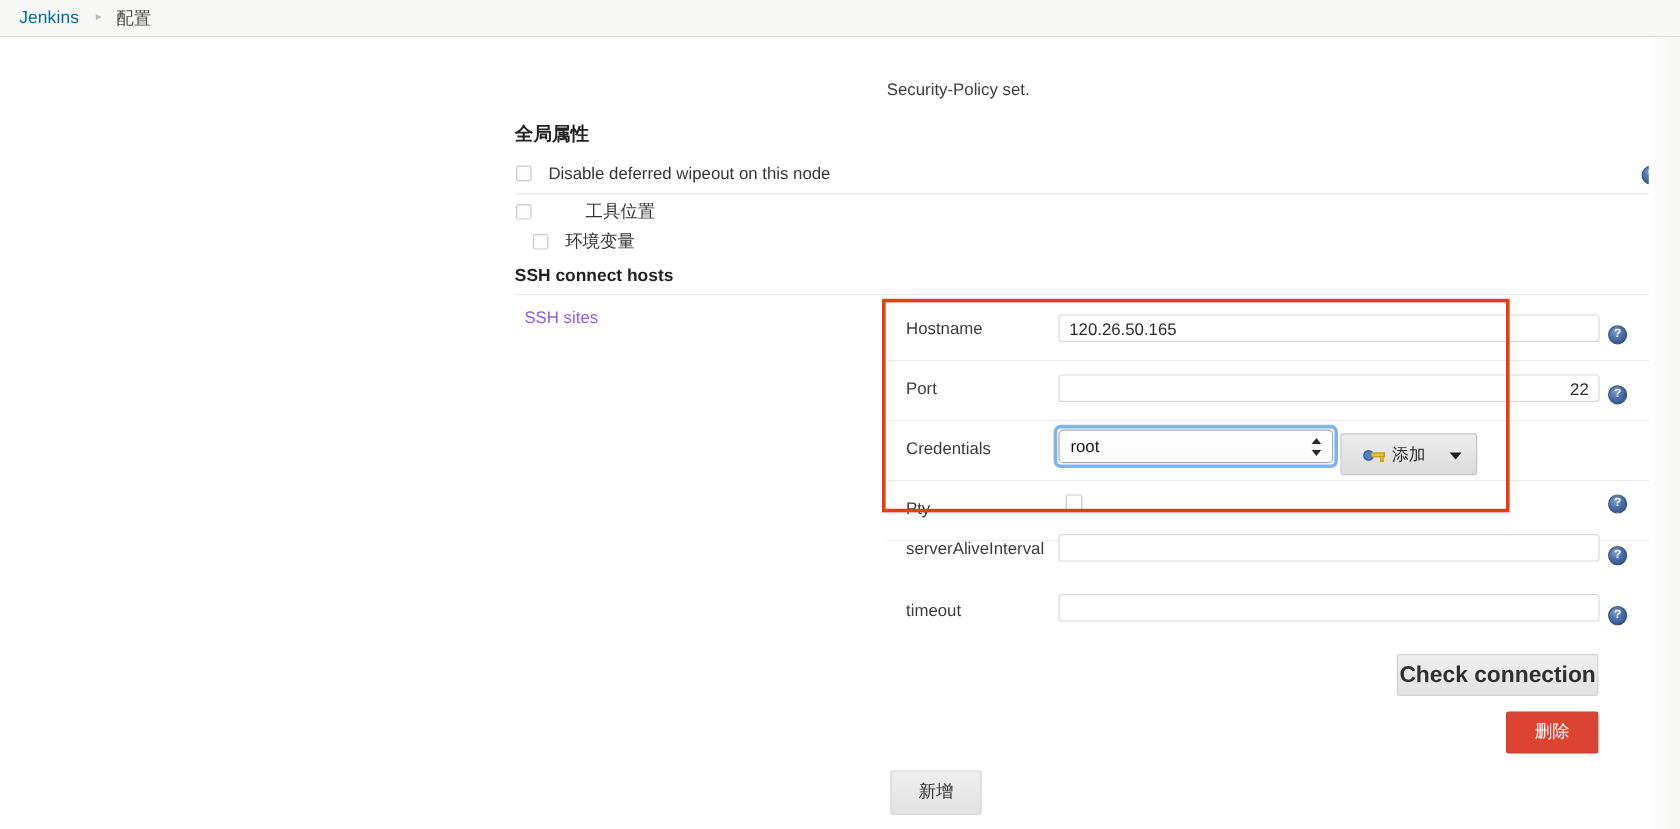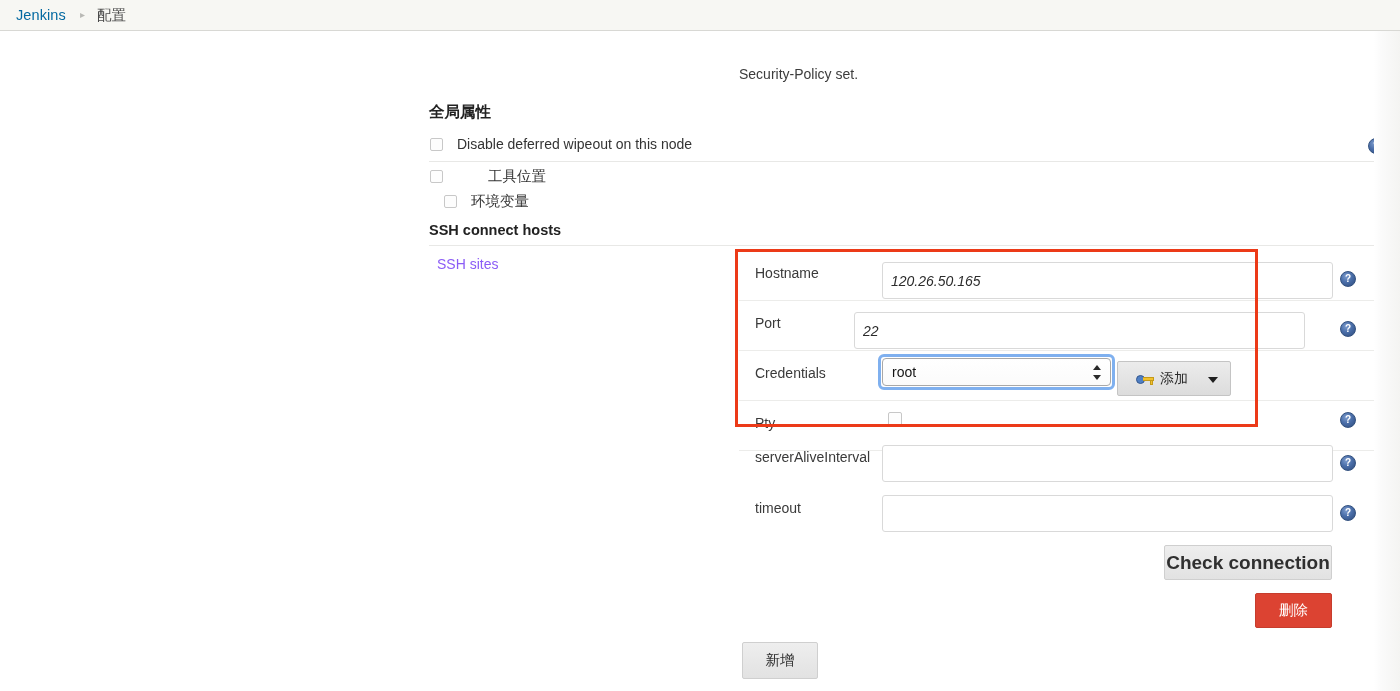--- a/index.html
+++ b/index.html
@@ -141,31 +141,30 @@
     position: absolute;
     left: 16px;
     top: 14px;
     font-size: 14px;
     color: #3a3a3a;
     white-space: nowrap;
   }
 
   .txt-input {
     position: absolute;
-    height: 37px;
+    height: 23px;
     border: 1px solid #d9d9d9;
     border-radius: 3px;
     background: #ffffff;
     box-sizing: border-box;
     font-family: "Liberation Sans", "DejaVu Sans", sans-serif;
     font-size: 14px;
     color: #2b2b2b;
     padding: 0 8px;
     outline: none;
-    font-style: italic;
   }
 
   .help-icon {
     position: absolute;
     width: 16px;
     height: 16px;
     border-radius: 50%;
     background: radial-gradient(circle at 38% 32%, #7d9ccd 0%, #4a6ea9 45%, #2d4a7a 100%);
     border: 1px solid #32517f;
     box-sizing: border-box;
@@ -421,21 +420,21 @@
 
     <div class="field-row" style="top:220px;">
       <span class="field-label">Hostname</span>
     </div>
     <input class="txt-input" style="left: 882px; top: 231px; width: 451px;" value="120.26.50.165">
     <div class="help-icon" style="left:1340px; top:240px;">?</div>
 
     <div class="field-row" style="top:270px;">
       <span class="field-label">Port</span>
     </div>
-    <input class="txt-input" style="left: 854px; top: 281px; width: 451px;" value="22">
+    <input class="txt-input" style="left: 882px; top: 281px; width: 451px; text-align: right;" value="22">
     <div class="help-icon" style="left:1340px; top:290px;">?</div>
 
     <div class="field-row" style="top:320px;">
       <span class="field-label">Credentials</span>
     </div>
     <div class="sel-wrap">
       <div class="sel-focus"></div>
       <div class="sel-box">
         <span class="sel-text">root</span>
         <span class="sel-arrows">

